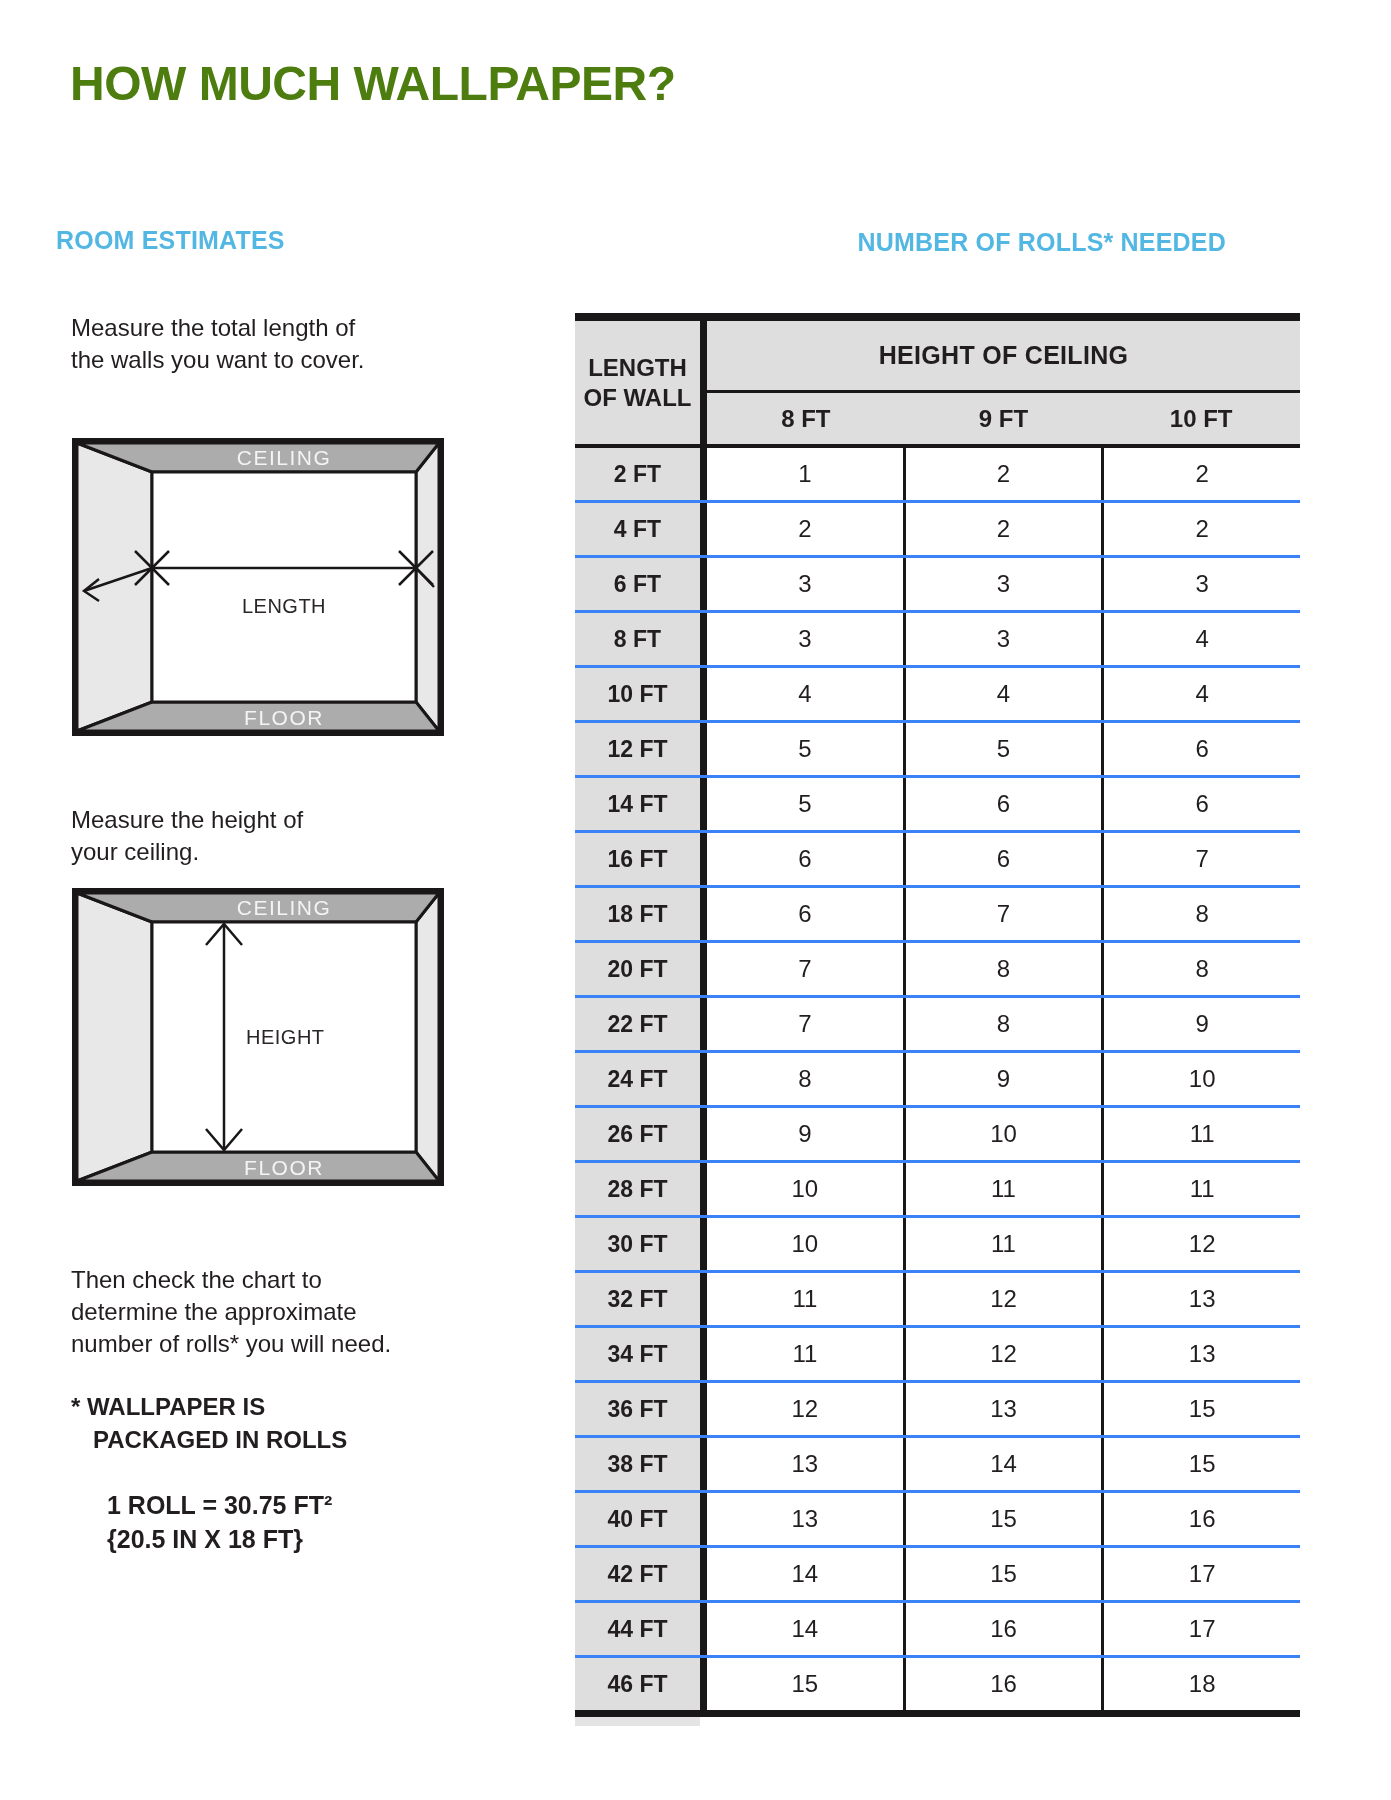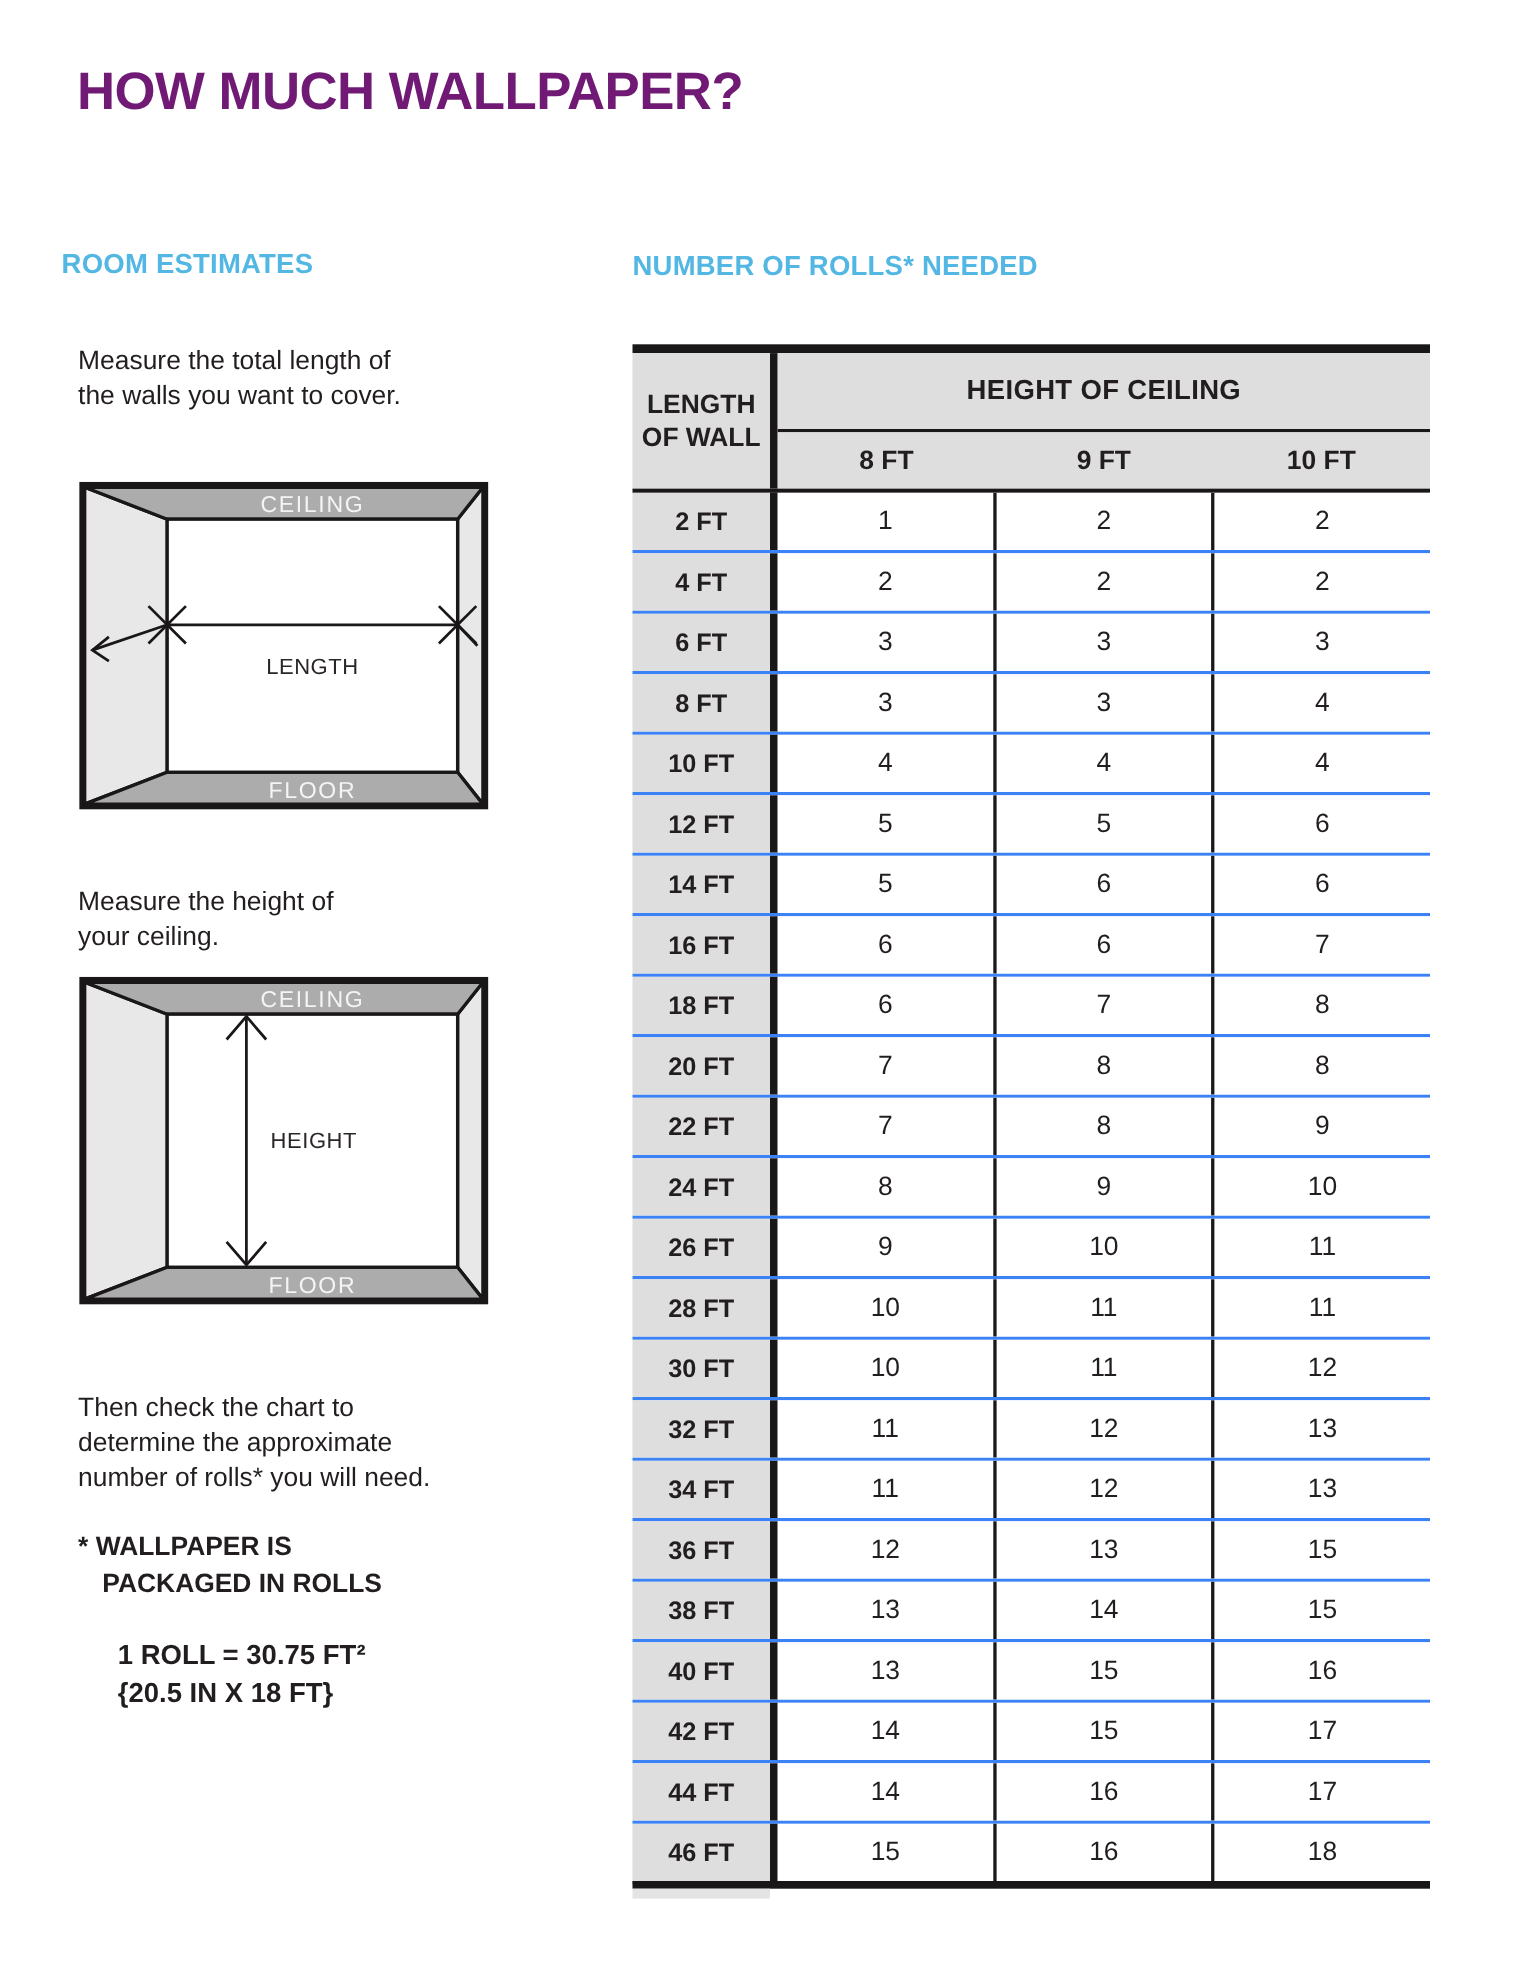--- a/index.html
+++ b/index.html
@@ -3,21 +3,21 @@
 <meta charset="utf-8">
 <style>
   html,body{margin:0;padding:0;}
   body{
     width:1391px;height:1800px;position:relative;overflow:hidden;
     background:#ffffff;color:#221e1f;
     font-family:"Liberation Sans", sans-serif;
   }
   .page-title{
     position:absolute;left:70px;top:56px;
-    font-size:48px;font-weight:bold;color:#701a75;letter-spacing:-0.5px;
+    font-size:48px;font-weight:bold;color:#4d7c0f;letter-spacing:-0.5px;
   }
   .section-heading{
     font-size:25px;font-weight:bold;color:#53b7e3;letter-spacing:0.2px;
   }
   .left-heading{position:absolute;left:56px;top:226px;}
   .body-par{position:absolute;left:71px;font-size:24px;line-height:32px;margin-top:28px;}
   .p1{top:284px;}
   .p2{top:776px;}
   .p3{top:1236px;}
   .footnote{position:absolute;left:71px;top:1390px;font-size:24px;font-weight:bold;line-height:33px;}
@@ -25,21 +25,21 @@
   .rollinfo{position:absolute;left:71px;top:1488px;font-size:25px;font-weight:bold;line-height:34px;margin-left:36px;}
   .diagram{position:absolute;left:72px;width:372px;height:298px;}
   .dia1{top:438px;}
   .dia2{top:888px;}
   .dia-band-text{fill:#f4f4f4;font-size:21px;letter-spacing:1.5px;}
   .dia-dim-text{fill:#2a2627;font-size:20px;letter-spacing:0.5px;}
 
   
   .tbl-heading{
     position:absolute;left:575px;top:228px;width:725px;
-    text-align:left;padding-right:74px;box-sizing:border-box;
+    text-align:right;padding-right:74px;box-sizing:border-box;
   }
   .tbl{position:absolute;left:575px;top:313px;width:725px;}
   .tbl-topbar{height:8px;background:#1a1718;}
   .tbl-header{display:flex;border-bottom:4px solid #1a1718;height:123px;}
   .corner-cell{
     width:125px;background:#dedede;
     display:flex;flex-direction:column;justify-content:center;align-items:center;
     font-weight:bold;font-size:24px;line-height:30px;text-align:center;
   }
   .vdiv{width:7px;background:#1a1718;flex:none;}

